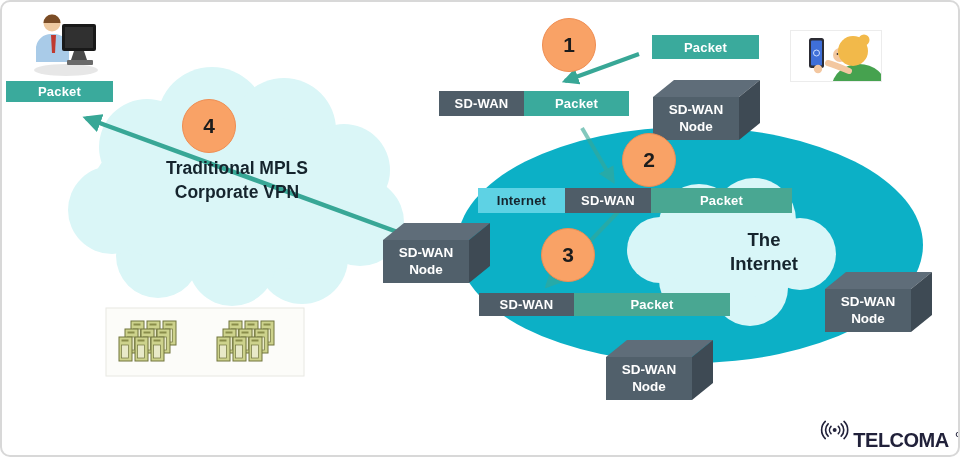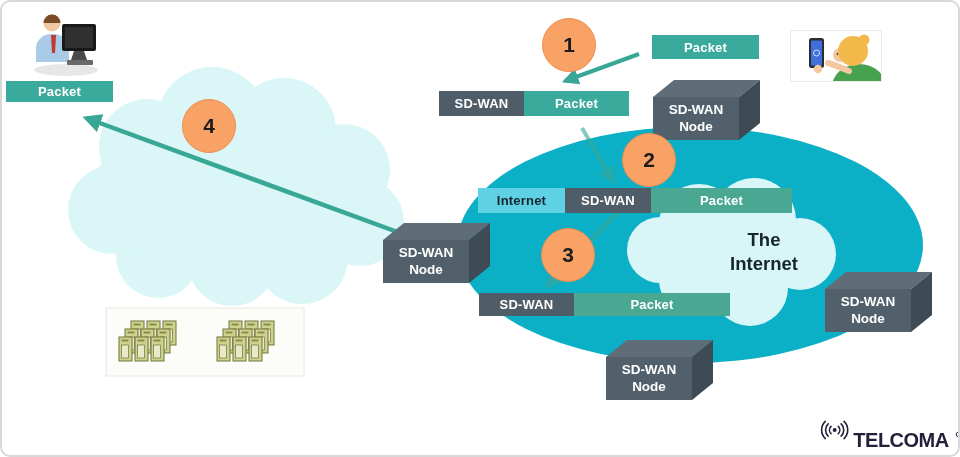--- a/index.html
+++ b/index.html
@@ -221,20 +221,24 @@
   <div class="node" style="left:604px;top:338px">
     <div class="face-top"></div>
     <div class="face-side"></div>
     <div class="face-front"></div>
     <div class="node-label">
         <span>SD-WAN</span>
         <span>Node</span>
       </div>
   </div>
 
+  <div id="mpls-text" class="cloud-text">
+    <div>Traditional MPLS</div>
+    <div>Corporate VPN</div>
+  </div>
   <div id="internet-text" class="cloud-text">
     <div>The</div>
     <div>Internet</div>
   </div>
 
   <div class="step" style="left:540px;top:16px">1</div>
   <div class="step" style="left:620px;top:131px">2</div>
   <div class="step" style="left:539px;top:226px">3</div>
   <div class="step" style="left:180px;top:97px">4</div>
 

